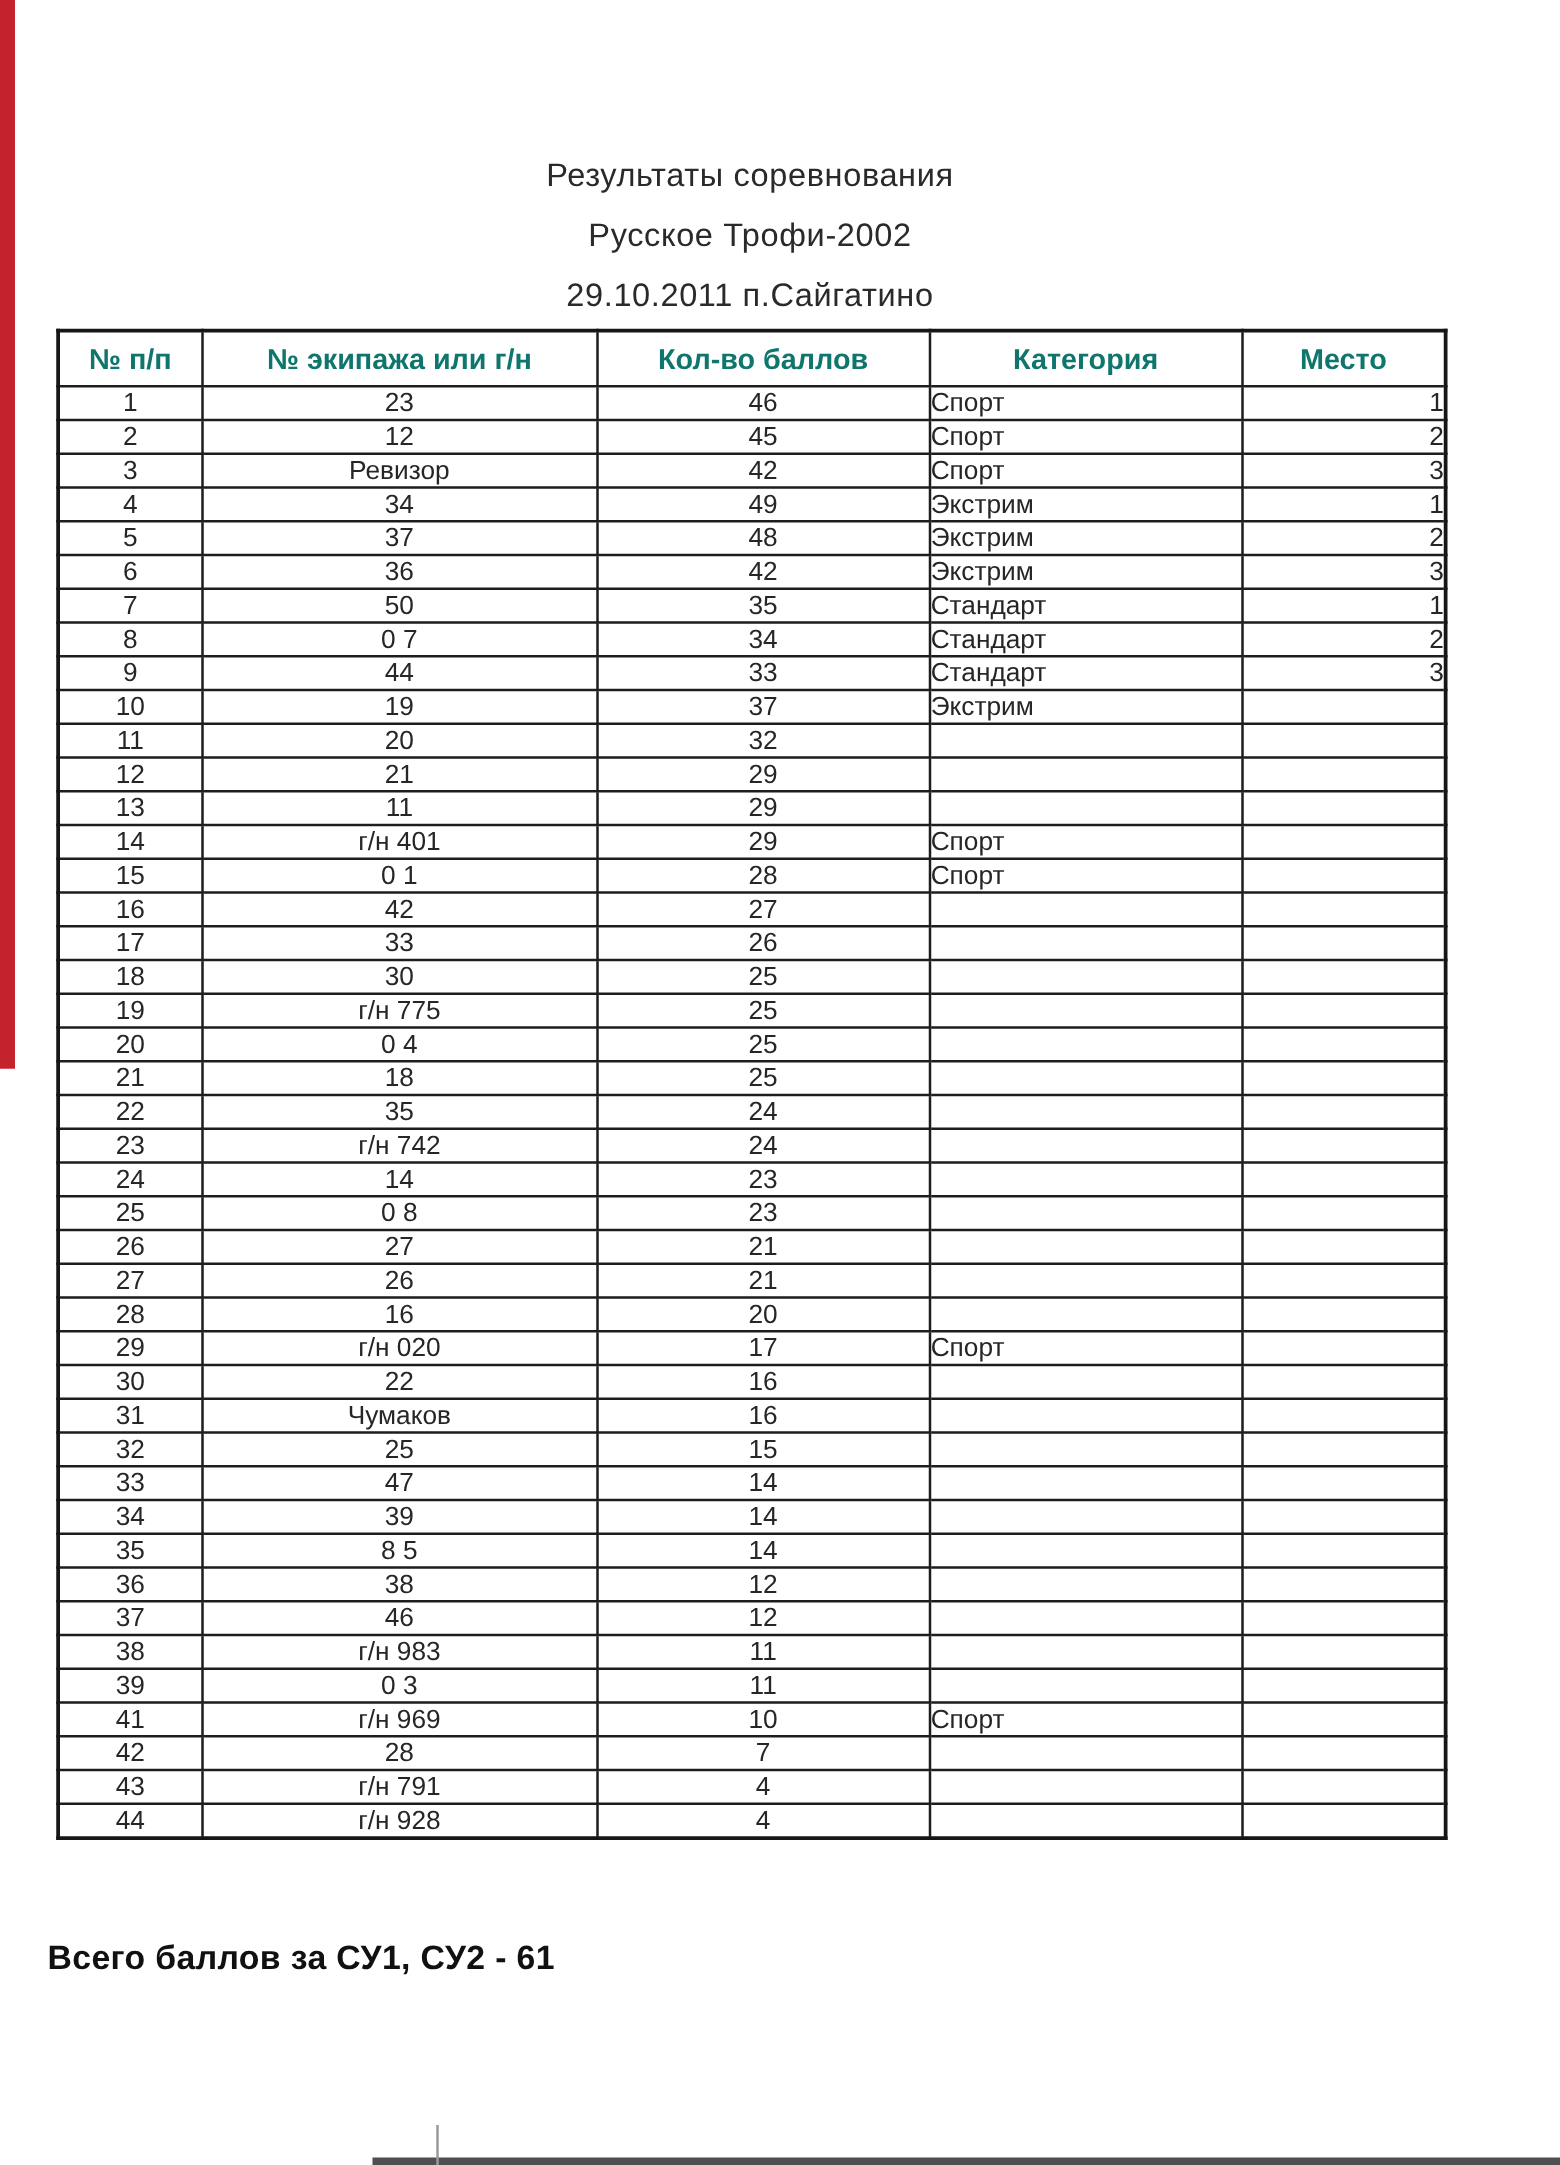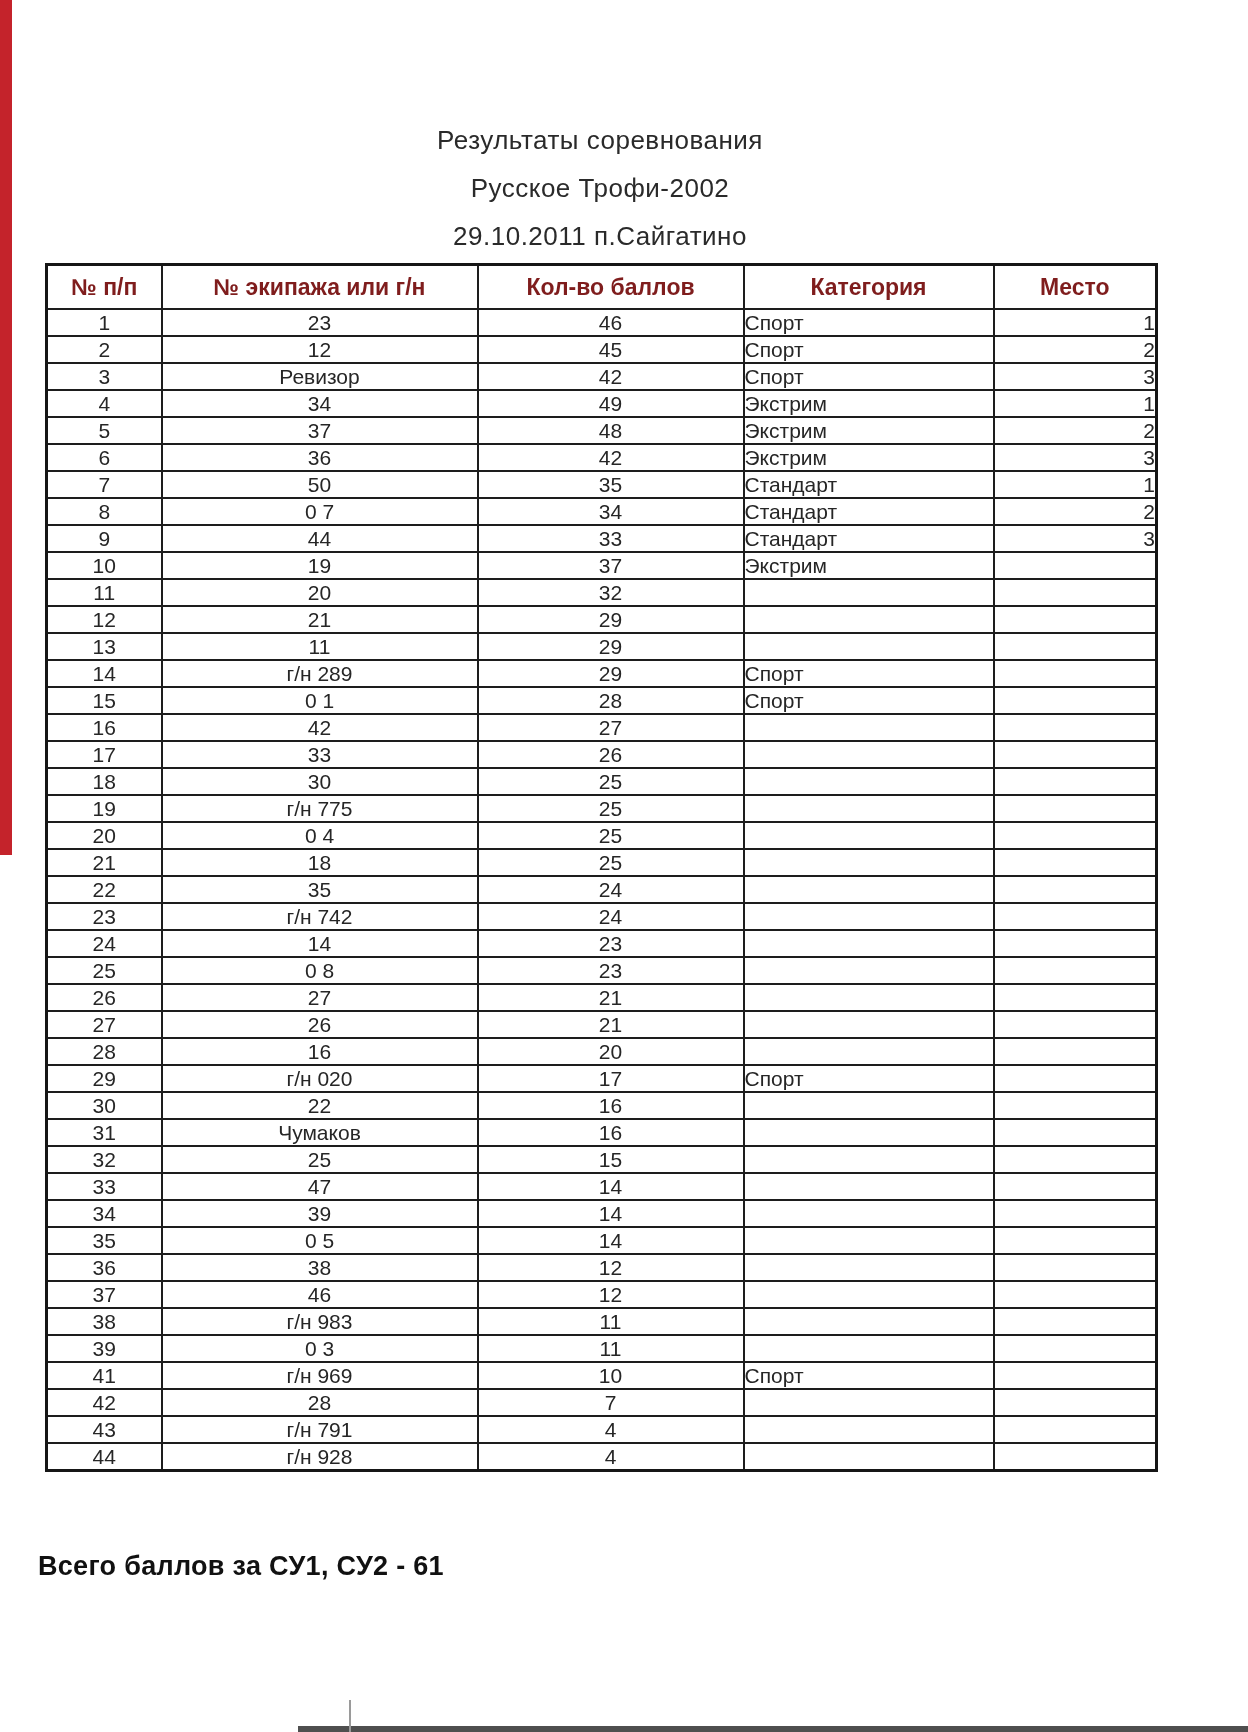--- a/index.html
+++ b/index.html
@@ -66,21 +66,21 @@
     overflow: hidden;
     white-space: nowrap;
     vertical-align: middle;
     padding: 0;
   }
   table.results th {
     height: 42px;
     font-size: 23px;
     font-weight: bold;
     text-align: center;
-    color: #7f1d1d;
+    color: #0f766e;
   }
   table.results td {
     height: 25px;
     color: #262626;
   }
   td.c0, td.c1, td.c2 { text-align: center; }
   td.c3 { text-align: left; padding-left: 6px; }
   td.c4 { text-align: right; padding-right: 5px; }
 
   
@@ -212,21 +212,21 @@
       </tr>
       <tr>
         <td class="c0">13</td>
         <td class="c1">11</td>
         <td class="c2">29</td>
         <td class="c3"></td>
         <td class="c4"></td>
       </tr>
       <tr>
         <td class="c0">14</td>
-        <td class="c1">г/н 289</td>
+        <td class="c1">г/н 401</td>
         <td class="c2">29</td>
         <td class="c3">Спорт</td>
         <td class="c4"></td>
       </tr>
       <tr>
         <td class="c0">15</td>
         <td class="c1">0 1</td>
         <td class="c2">28</td>
         <td class="c3">Спорт</td>
         <td class="c4"></td>
@@ -359,21 +359,21 @@
       </tr>
       <tr>
         <td class="c0">34</td>
         <td class="c1">39</td>
         <td class="c2">14</td>
         <td class="c3"></td>
         <td class="c4"></td>
       </tr>
       <tr>
         <td class="c0">35</td>
-        <td class="c1">0 5</td>
+        <td class="c1">8 5</td>
         <td class="c2">14</td>
         <td class="c3"></td>
         <td class="c4"></td>
       </tr>
       <tr>
         <td class="c0">36</td>
         <td class="c1">38</td>
         <td class="c2">12</td>
         <td class="c3"></td>
         <td class="c4"></td>

